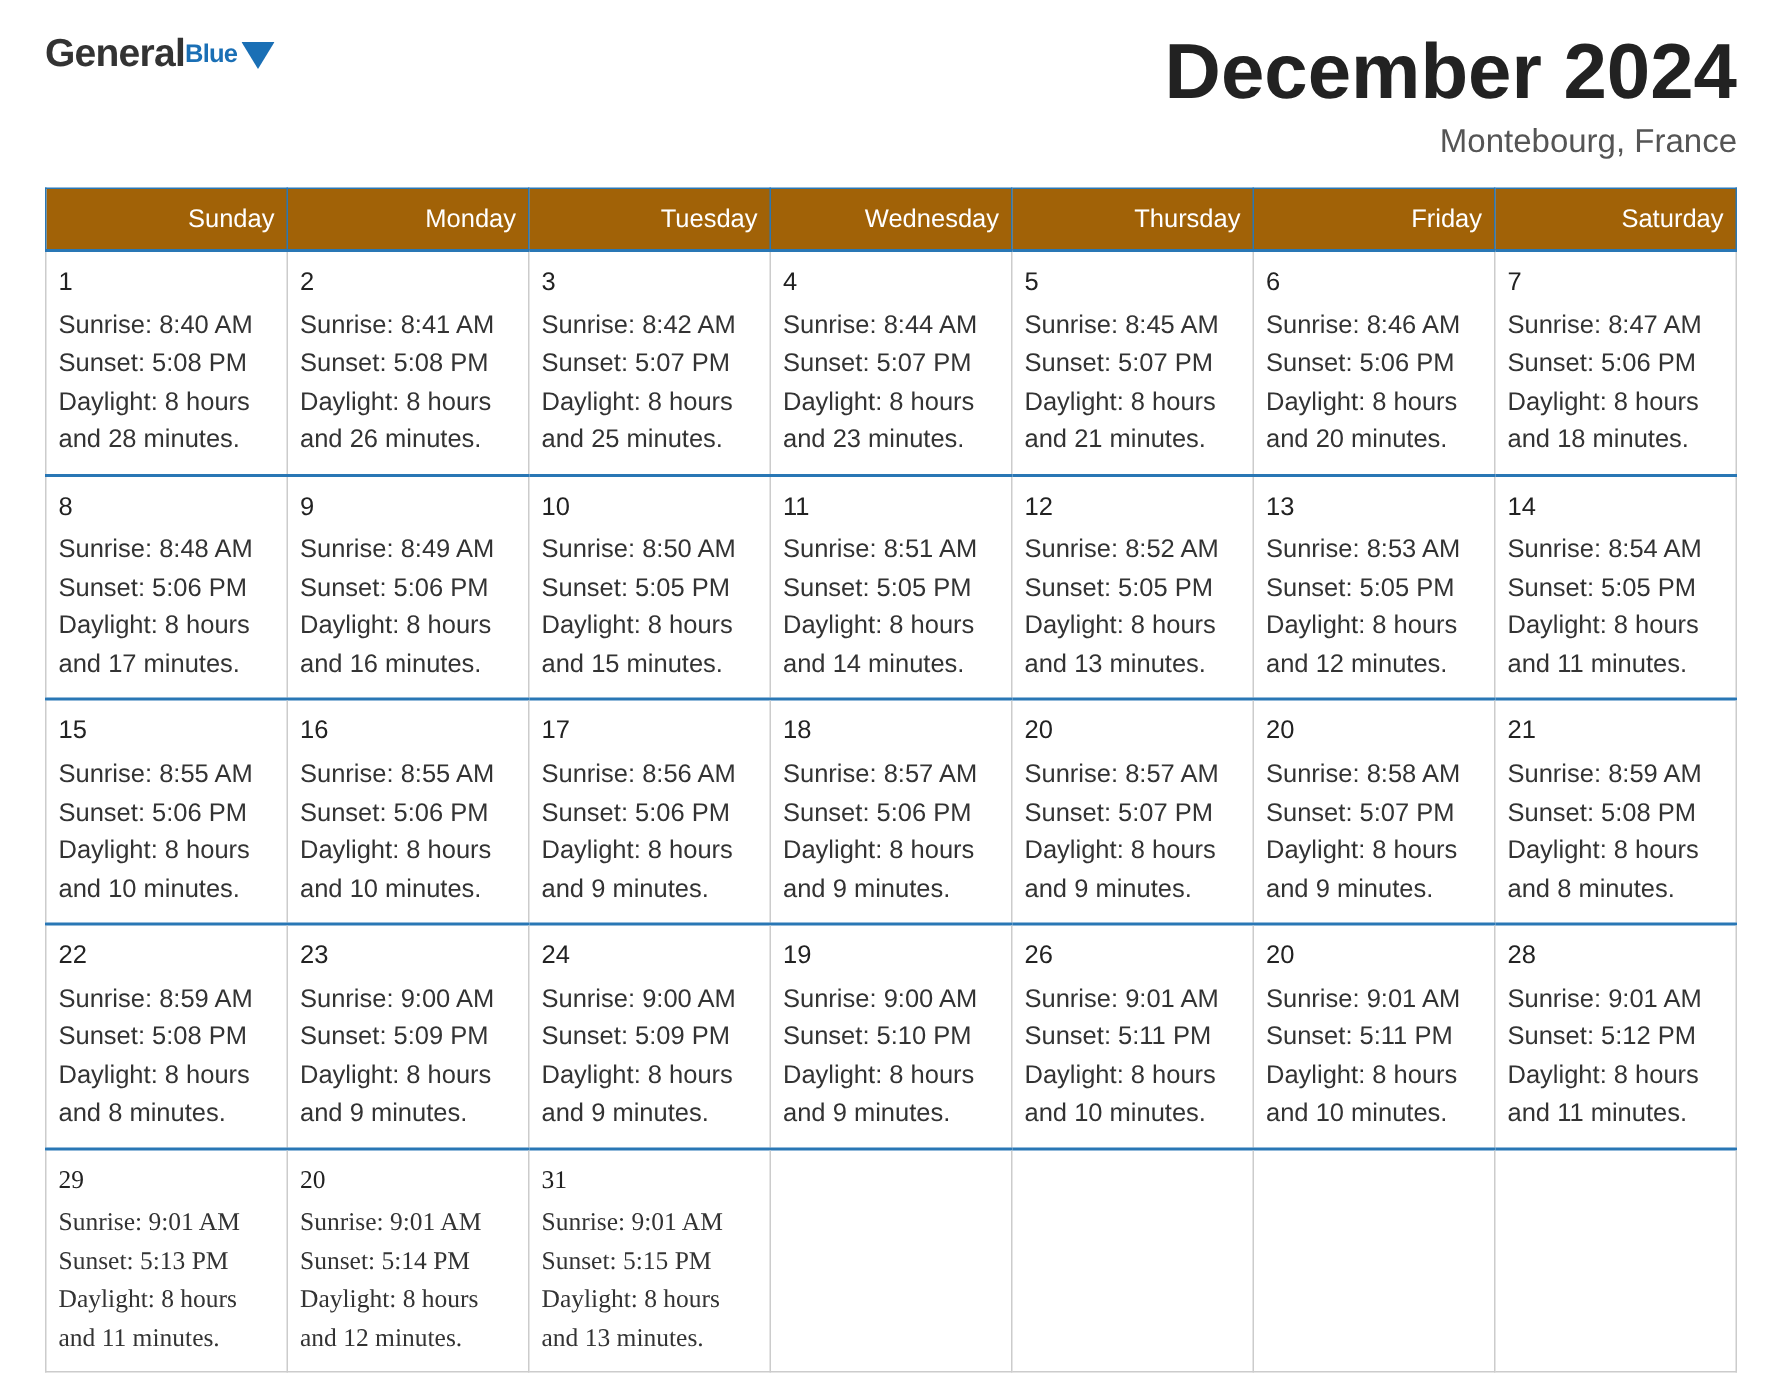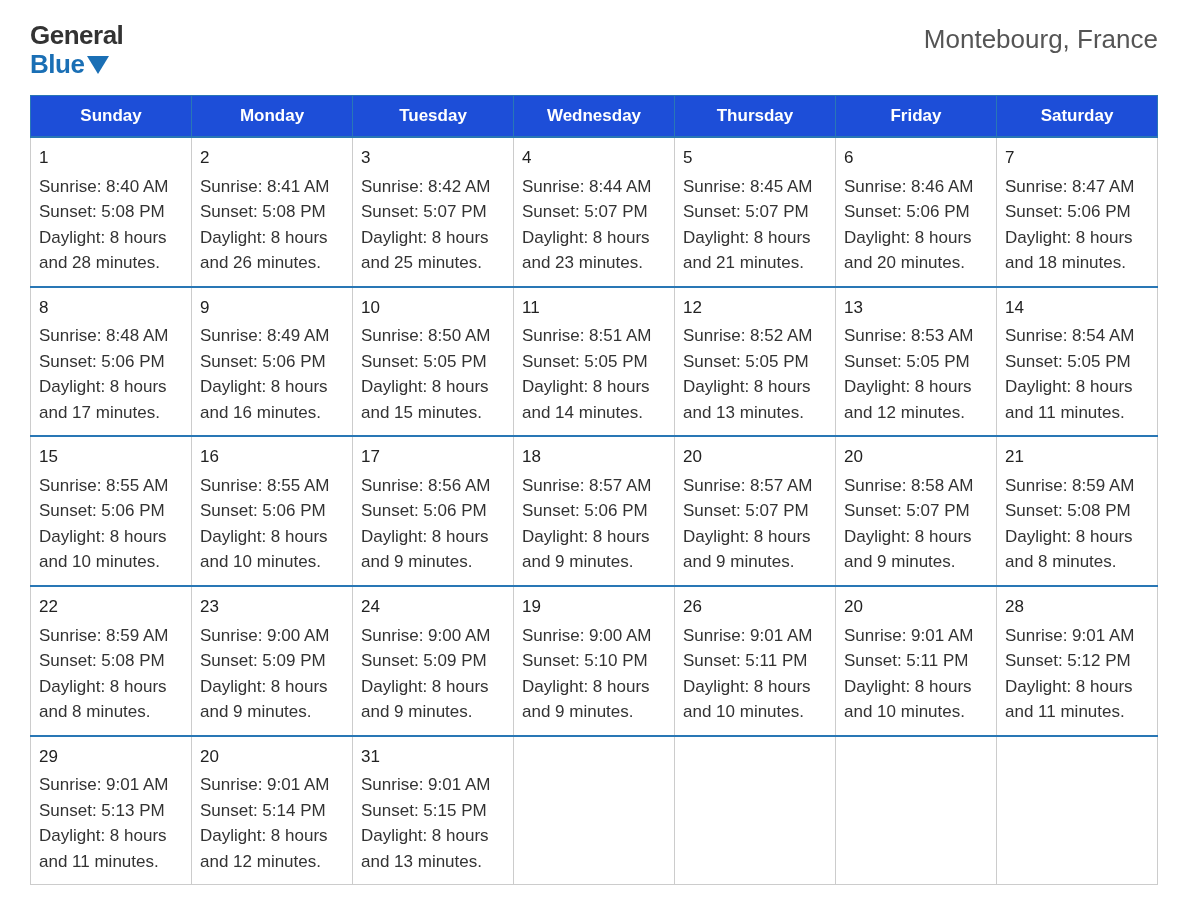--- a/index.html
+++ b/index.html
@@ -19,36 +19,36 @@
     .title-section {
       text-align: right;
     }
     .month-title {
       font-size: 52px;
       font-weight: bold;
       color: #222;
       line-height: 1.1;
     }
     .location {
-      font-size: 26px;
+      font-size: 22px;
       color: #555;
       margin-top: 4px;
     }
     .calendar-table {
       width: 100%;
       border-collapse: collapse;
       table-layout: fixed;
     }
     .calendar-table th {
-      background-color: #1d4ed8;
+      background-color: #a16207;
       color: #fff;
       padding: 10px 8px;
       font-size: 17px;
-      font-weight: bold;
-      text-align: center;
+      font-weight: normal;
+      text-align: right;
       border: 1px solid #2977b5;
     }
     .calendar-table td {
       vertical-align: top;
       padding: 8px 8px 10px 8px;
       border: 1px solid #ccc;
       border-top: 2px solid #2977b5;
       font-size: 13.5px;
       color: #222;
       line-height: 1.45;
@@ -70,56 +70,58 @@
       color: #333;
       line-height: 1.5;
     }
     .logo-wrapper {
       display: flex;
       align-items: center;
       gap: 2px;
     }
     .logo-text {
       display: flex;
-      flex-direction: column;
+      flex-direction: row;
       justify-content: space-between;
     }
     .logo-general-text {
       font-size: 26px;
       font-weight: bold;
       color: #333;
       letter-spacing: -0.5px;
     }
     .logo-blue-text {
-      font-size: 26px;
+      font-size: 17px;
       font-weight: bold;
       color: #1a6fb5;
       letter-spacing: -0.5px;
       line-height: 1;
     }
     .last-row td {
       height: 120px;
+      font-family: Liberation Serif, serif;
     }
   </style>
 </head>
 <body>
 
 <div class="header">
   <div class="logo-wrapper">
     <div class="logo-text">
       <span class="logo-general-text">General</span>
       <div style="display:flex; align-items:center;">
         <span class="logo-blue-text">Blue</span>
         <svg width="22" height="18" viewBox="0 0 22 18" style="margin-left:3px; margin-top:2px;">
           <polygon points="0,0 22,0 11,18" fill="#1a6fb5"></polygon>
         </svg>
       </div>
     </div>
   </div>
   <div class="title-section">
+    <div class="month-title">December 2024</div>
     <div class="location">Montebourg, France</div>
   </div>
 </div>
 
 <table class="calendar-table">
   <thead>
     <tr>
     <th>Sunday</th>
         <th>Monday</th>
         <th>Tuesday</th>

